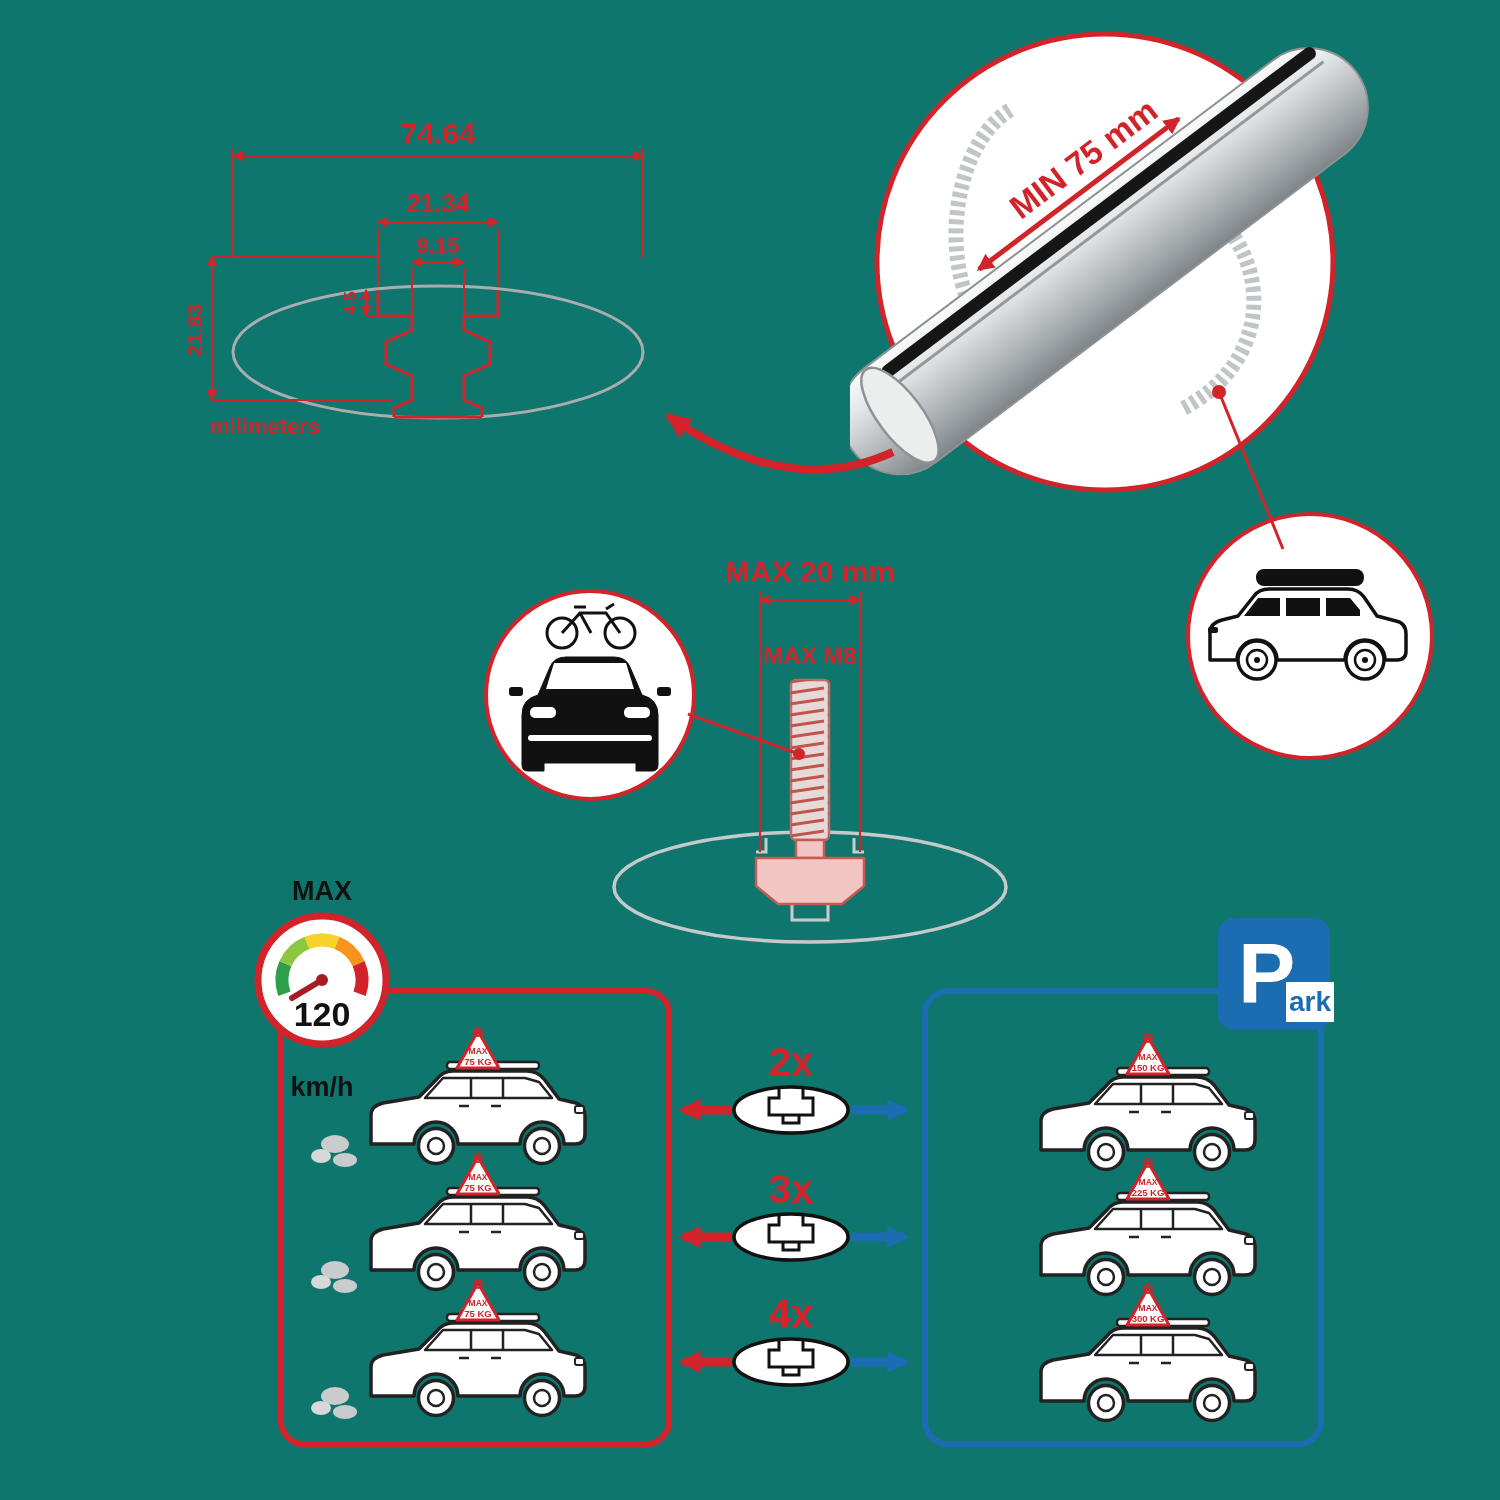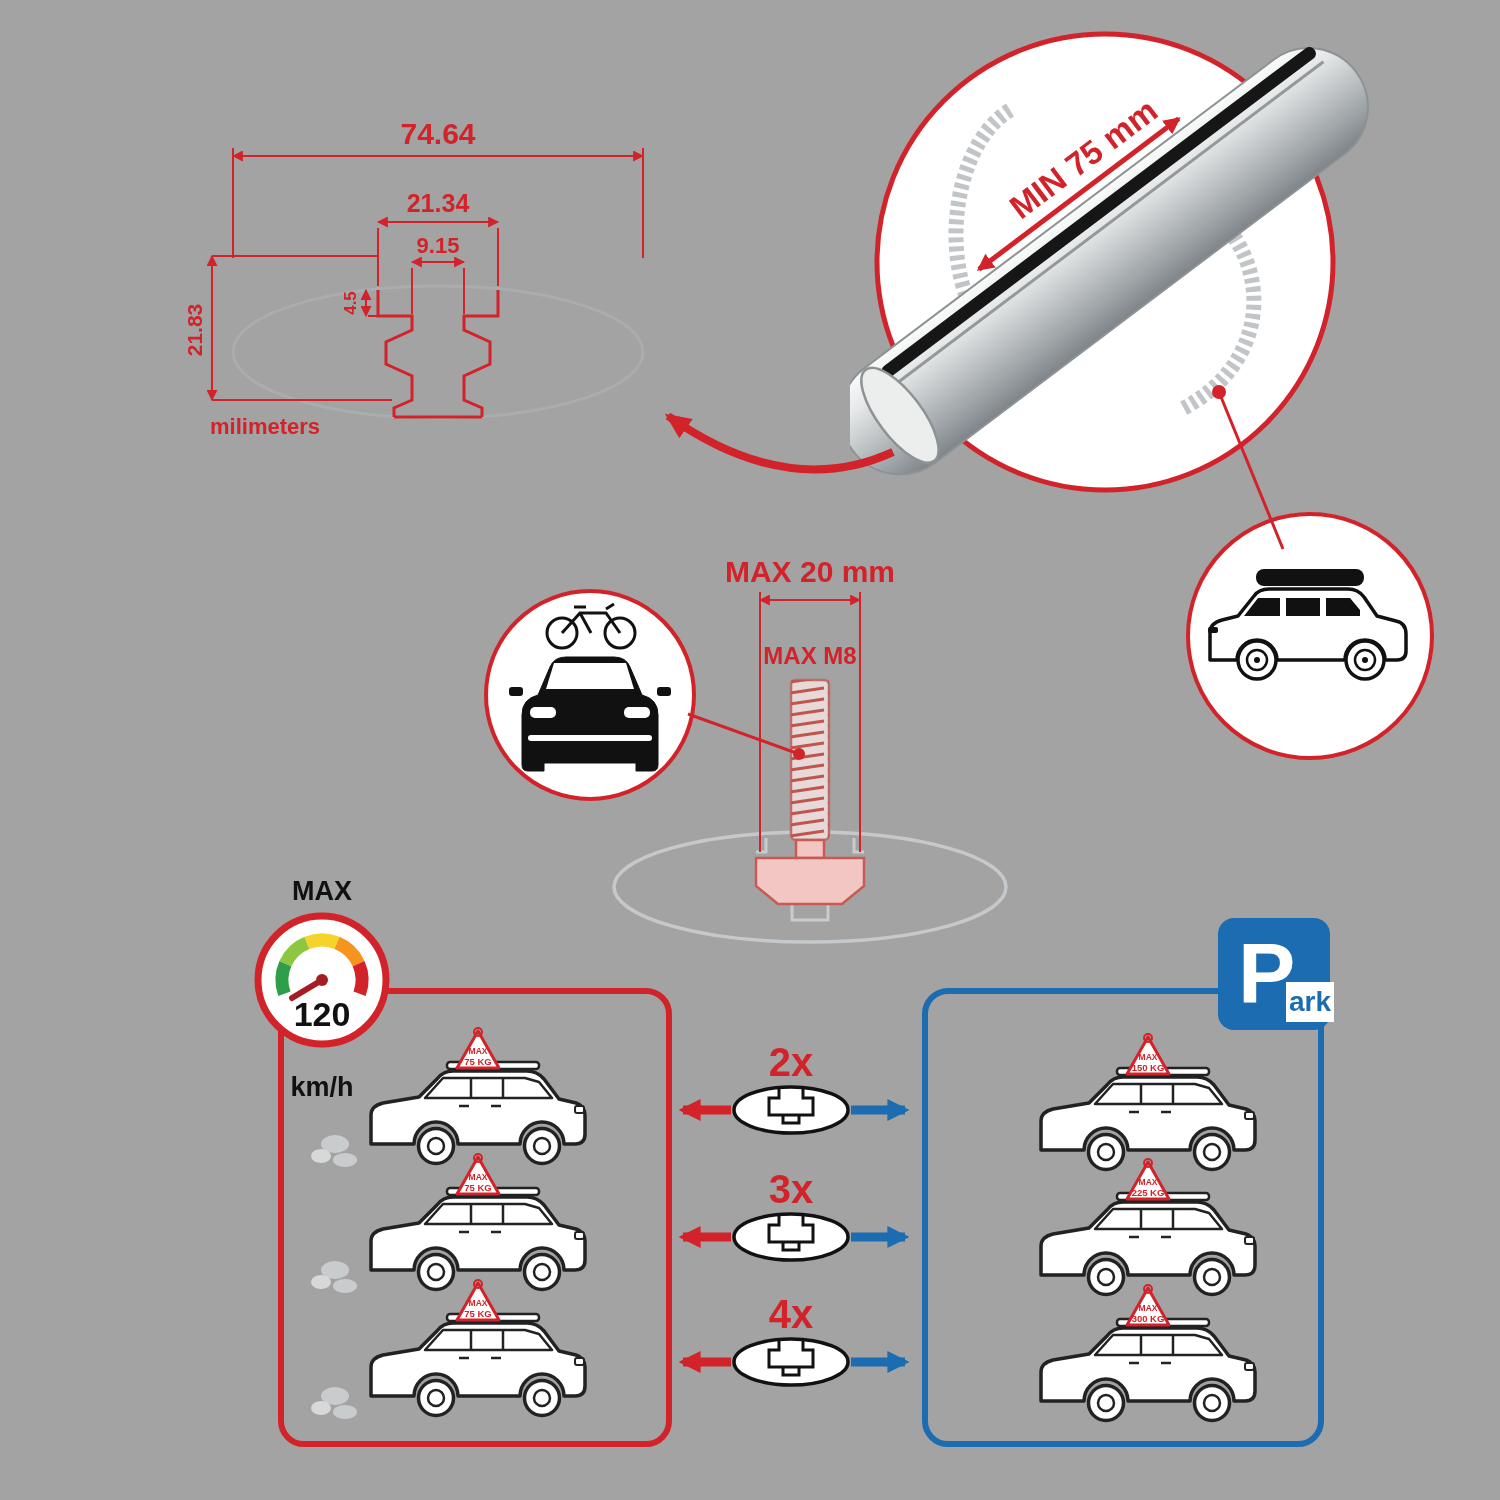--- a/index.html
+++ b/index.html
@@ -1,16 +1,16 @@
 <!DOCTYPE html>
 <html><head>
 <meta charset="utf-8">
 <style>
   html,body{margin:0;padding:0;background:#fff;}
-  .page{position:relative;width:1500px;height:1500px;background:#a3a3a3;overflow:hidden;
+  .page{position:relative;width:1500px;height:1500px;background:#0f766e;overflow:hidden;
         font-family:"Liberation Sans",sans-serif;}
   .abs{position:absolute;}
   svg text{font-family:"Liberation Sans",sans-serif;font-weight:700;}
   .red-panel{border:6px solid #d2232a;border-radius:26px;}
   .blue-panel{border:6px solid #1b6cb0;border-radius:26px;}
   .park-sign{background:#1b6cb0;border-radius:16px;}
   .park-p{position:absolute;left:20px;top:2px;color:#fff;font-size:86px;font-weight:700;line-height:106px;}
   .park-ark{position:absolute;right:-4px;bottom:8px;color:#1b6cb0;background:#fff;
             font-weight:700;font-size:28px;line-height:40px;padding:0 3px;}
   .overlay{pointer-events:none;}

